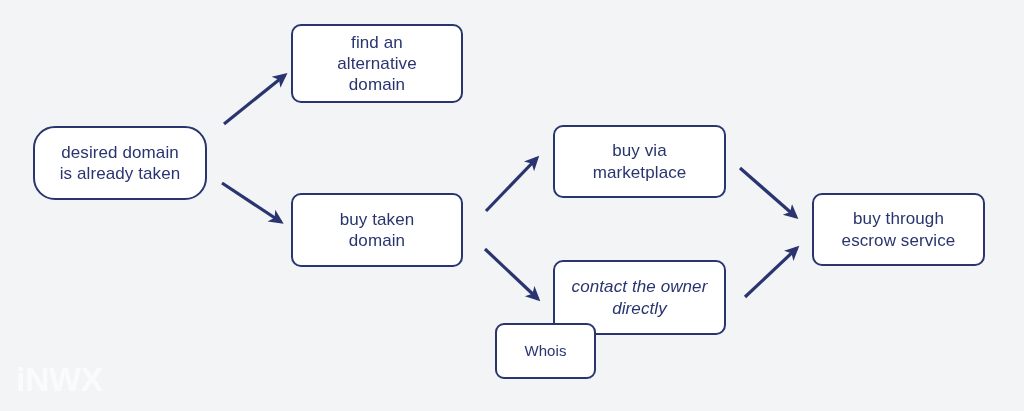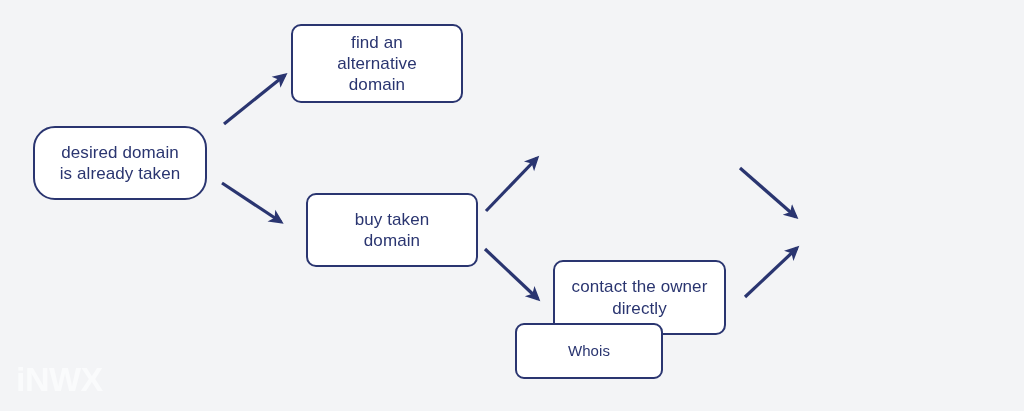--- a/index.html
+++ b/index.html
@@ -101,21 +101,25 @@
     <g id="connectors" stroke="#2a3570" stroke-width="2" fill="none">
         <line x1="618" y1="334" x2="653" y2="334"></line>
       </g>
   </svg>
 
   <div class="node" style="left: 33px; top: 126px; width: 174px; height: 74px; border-radius: 22px;">desired domain
 is already taken</div>
   <div class="node" style="left: 291px; top: 24px; width: 172px; height: 79px;">find an
 alternative
 domain</div>
-  <div class="node" style="left: 291px; top: 193px; width: 172px; height: 74px; margin-left: 15px;">buy taken
+  <div class="node" style="left: 291px; top: 193px; width: 172px; height: 74px;">buy taken
 domain</div>
-  <div class="node behind" style="left: 553px; top: 260px; width: 173px; height: 75px;">contact the owner
+  <div class="node" style="left: 553px; top: 125px; width: 173px; height: 73px;">buy via
+marketplace</div>
+  <div class="node behind" style="left: 553px; top: 260px; width: 173px; height: 75px; font-style: italic;">contact the owner
 directly</div>
-  <div class="node small front" style="left: 495px; top: 323px; width: 148px; height: 56px; margin-left: 20px;">Whois</div>
+  <div class="node small front" style="left: 495px; top: 323px; width: 101px; height: 56px;">Whois</div>
+  <div class="node" style="left: 812px; top: 193px; width: 173px; height: 73px;">buy through
+escrow service</div>
 
   <div class="logo">iNWX</div>
 
 </div>
 
 </body></html>

